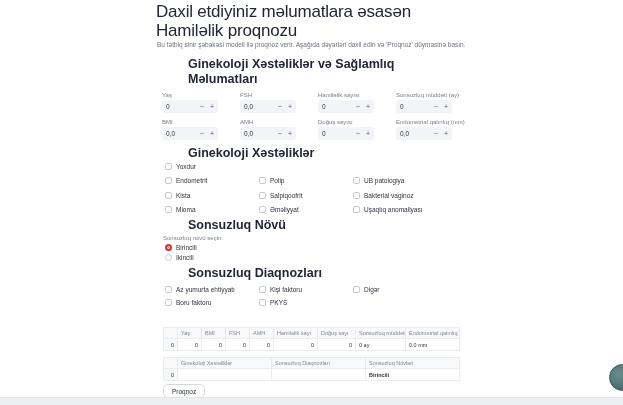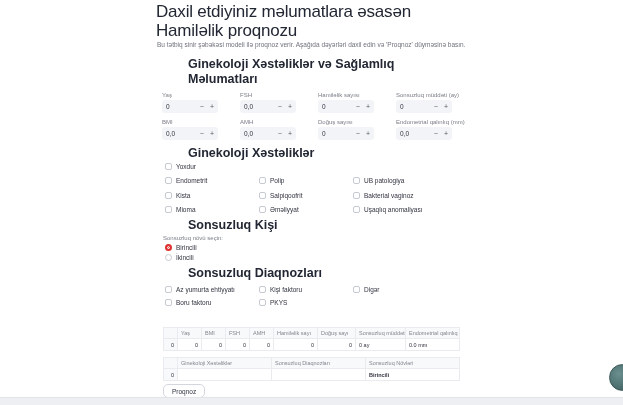--- a/index.html
+++ b/index.html
@@ -170,21 +170,21 @@
   </div>
   <div class="ck" style="left:259px; top:205px;">
     <span class="ck-box"></span>
     <span class="ck-label">Əməliyyat</span>
   </div>
   <div class="ck" style="left:353px; top:205px;">
     <span class="ck-box"></span>
     <span class="ck-label">Uşaqlıq anomaliyası</span>
   </div>
 
-  <div class="h2" style="top:218px;">Sonsuzluq Kişi</div>
+  <div class="h2" style="top:218px;">Sonsuzluq Növü</div>
   <div class="small-label" style="left:163px; top:235px;">Sonsuzluq növü seçin:</div>
 
   <div class="rd checked" style="left:165px; top:243px;">
     <span class="rd-circle"></span>
     <span class="rd-label">Birincili</span>
   </div>
   <div class="rd" style="left:165px; top:253px;">
     <span class="rd-circle"></span>
     <span class="rd-label">İkincili</span>
   </div>

